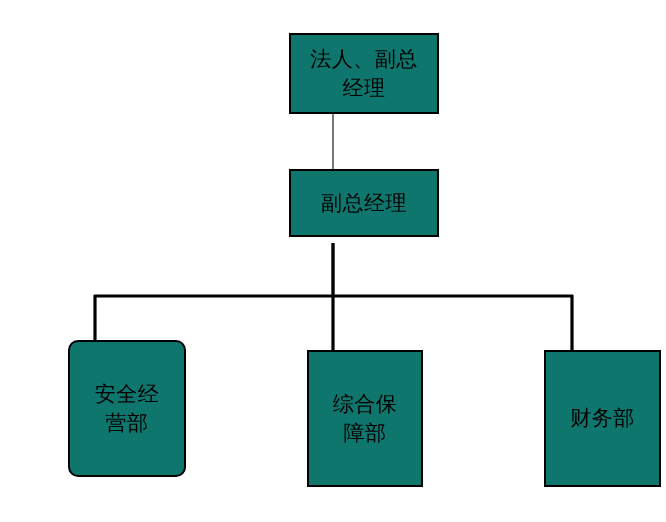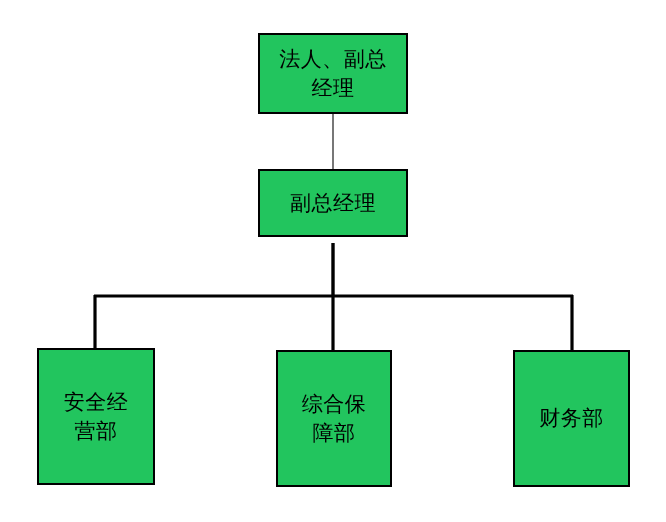--- a/index.html
+++ b/index.html
@@ -20,27 +20,28 @@
   #chart-svg {
     position: absolute;
     left: 0;
     top: 0;
     width: 666px;
     height: 522px;
   }
   .node-box {
     position: absolute;
     box-sizing: border-box;
-    background: #22c55e;
+    background: #0f766e;
     border: 2px solid #000000;
     display: flex;
     align-items: center;
     justify-content: center;
     text-align: center;
     z-index: 2;
+    margin-left: 31px;
   }
   .node-label {
     display: block;
     color: #000000;
     font-size: 21px;
     line-height: 1.38;
     letter-spacing: 0.5px;
     white-space: pre-line;
     font-weight: 400;
   }
@@ -54,23 +55,24 @@
   
   #node-deputy-gm {
     left: 258px;
     top: 169px;
     width: 150px;
     height: 68px;
   }
   
   #node-safety-ops {
     left: 37px;
-    top: 348px;
+    top: 340px;
     width: 118px;
     height: 137px;
+    border-radius: 10px;
   }
   #node-support {
     left: 276px;
     top: 350px;
     width: 116px;
     height: 137px;
   }
   #node-finance {
     left: 513px;
     top: 350px;

